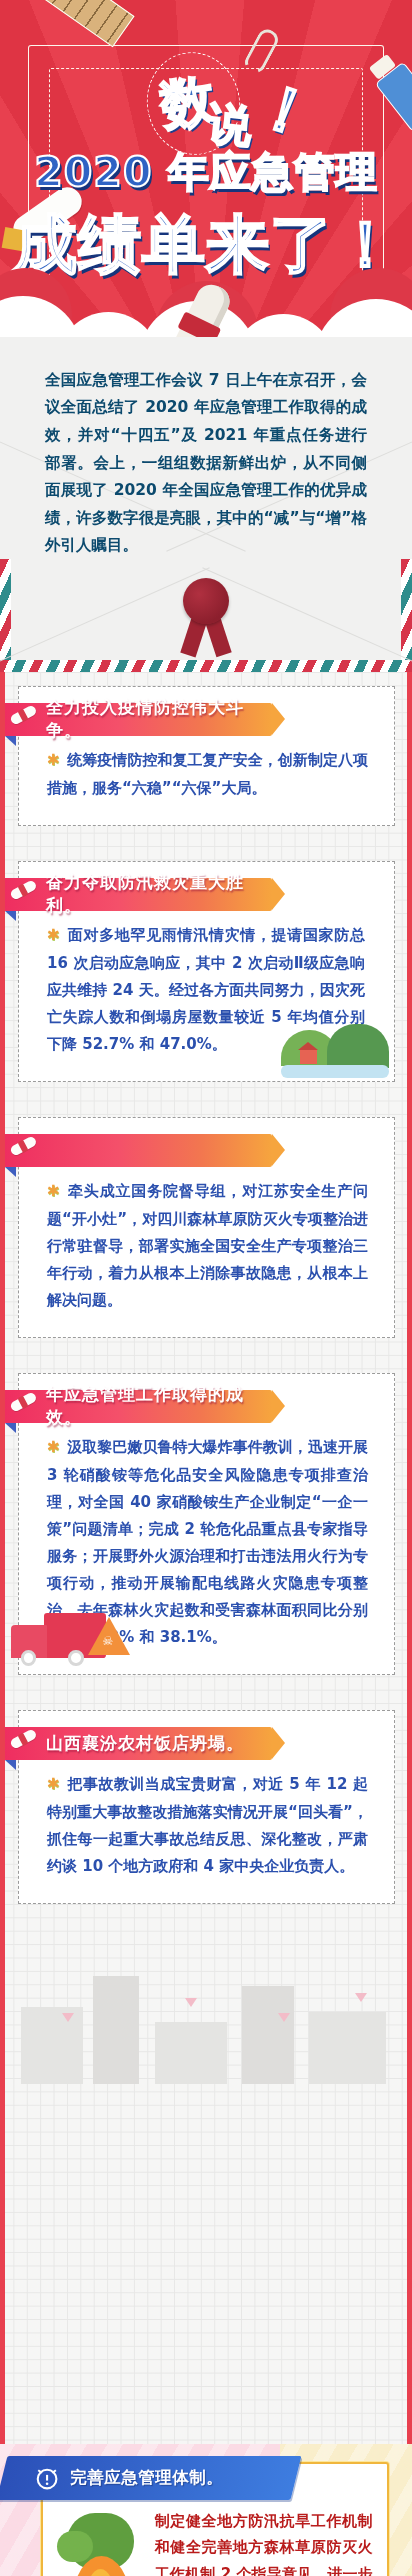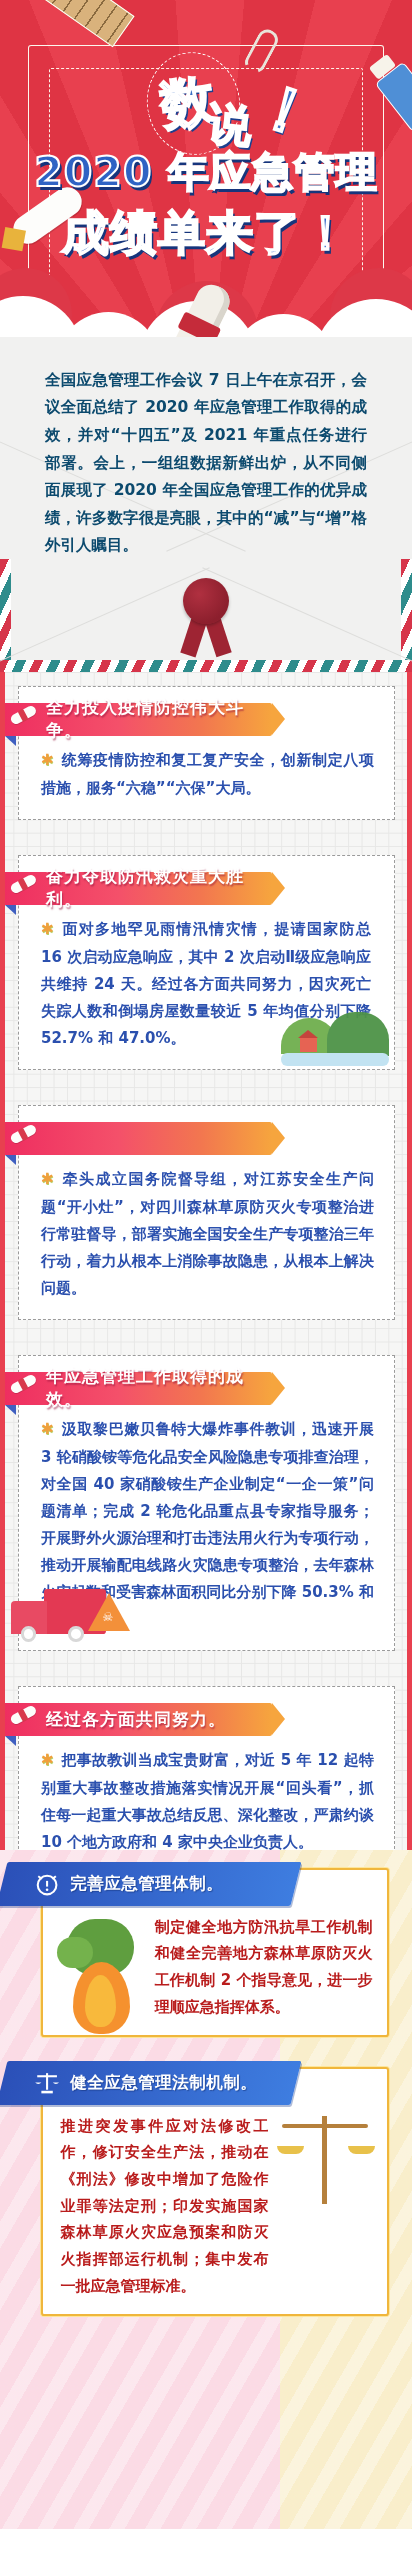--- a/index.html
+++ b/index.html
@@ -30,21 +30,21 @@
   .badge-ring{position:absolute;left:0;top:5.2px;width:93px;height:103px;border:1.5px dashed #fff;border-radius:50%;transform:rotate(-12deg);}
   .badge-ch1{position:absolute;left:14.4px;top:19.6px;font-size:54px;font-weight:900;color:#3a6fc4;
     -webkit-text-stroke:2.1px #fff;text-shadow:2.1px 2.6px 0 #1b3f8f;transform:rotate(-8deg);}
   .badge-ch2{position:absolute;left:61px;top:49px;font-size:44px;font-weight:900;color:#2f63c4;
     -webkit-text-stroke:2.1px #fff;text-shadow:2.1px 2.6px 0 #1b3f8f;transform:rotate(6deg);}
   .badge-ex{position:absolute;left:107px;top:20.6px;font-size:62px;font-weight:900;color:#3a6fc4;
     -webkit-text-stroke:2.1px #fff;text-shadow:2.1px 2.6px 0 #1b3f8f;transform:rotate(18deg);}
   .hero-title{position:absolute;left:0;width:100%;text-align:center;font-weight:900;color:#2f63c4;
     -webkit-text-stroke:2.1px #fff;text-shadow:2.6px 3.6px 0 #16357c;letter-spacing:1px;}
   .t1{top:145px;font-size:41px;}
-  .t2{top:202px;font-size:47px;}
+  .t2{top:202px;font-size:63px;}
   .cloud{position:absolute;border-radius:50%;}
   .cloud.red{background:#dd3848;}
   .cloud.white{background:#fff;}
   .scroll{position:absolute;left:181px;top:282px;width:34px;height:98px;background:#f2efe8;border-radius:15.5px;
     transform:rotate(26deg);box-shadow:inset -6.2px 0 0 #d9d5cc;z-index:6;}
   .scroll::after{content:"";position:absolute;left:-3.1px;top:37px;width:40px;height:17.5px;background:#c52b3a;border-radius:3.1px;}
 
   
   .intro-area{position:relative;height:335px;background:#f1f1f0;overflow:hidden;}
   .intro-text{position:relative;z-index:3;padding:14.4px 45px 0 45px;font-size:15.5px;line-height:1.78;
@@ -59,41 +59,41 @@
     background:radial-gradient(circle at 35% 35%,#b03040,#8c1f2d 70%);box-shadow:0 2.1px 3.1px rgba(0,0,0,.25);}
   .seal .rib{position:absolute;top:32px;width:15.5px;height:46px;background:#9e2433;}
   .seal .rib.l{left:4.1px;transform:rotate(18deg);}
   .seal .rib.r{right:4.1px;transform:rotate(-18deg);}
   .airmail{background:repeating-linear-gradient(115deg,#d6354a 0 8.2px,#fff 8.2px 15.5px,#2e8c8c 15.5px 24px,#fff 24px 31px);}
   .am-bottom{position:absolute;left:0;right:0;bottom:0;height:12.4px;}
   .am-left{position:absolute;left:0;bottom:12.4px;top:222px;width:11.3px;}
   .am-right{position:absolute;right:0;bottom:12.4px;top:222px;width:11.3px;}
 
   
-  .grid-area{position:relative;height:1178px;background-color:#f6f6f5;
+  .grid-area{position:relative;height:1772px;background-color:#f6f6f5;
     background-image:linear-gradient(#e7e7e6 0.5px,transparent 0.5px),linear-gradient(90deg,#e7e7e6 0.5px,transparent 0.5px);
     background-size:13.4px 13.4px;overflow:hidden;}
   .edge{position:absolute;top:0;bottom:0;width:4.6px;background:#e8404f;z-index:5;}
   .edge.l{left:0;}.edge.r{right:0;}
   .dbox{position:relative;margin:0 17.5px 35px 17.5px;background:#fff;border:1px dashed #9b9b9b;
     padding:8.2px 15.5px 13.4px 18.5px;}
   .dbox.first{margin-top:14.4px;}
   .ribbon{position:relative;height:33px;margin:7.2px 0 11.3px -45px;width:82%;
     background:linear-gradient(90deg,#ee2a5f 0%,#f4506a 45%,#f2774f 75%,#f6a53e 100%);
     border-radius:2.1px;display:flex;align-items:center;z-index:2;}
   .ribbon::after{content:"";position:absolute;right:-13.4px;top:0;border-top:16.5px solid transparent;
     border-bottom:16.5px solid transparent;border-left:13.4px solid #f6a53e;}
   .ribbon::before{content:"";position:absolute;left:13.4px;bottom:-10.3px;border-top:10.3px solid #3f5fc0;
     border-left:11.3px solid transparent;z-index:-1;}
   .diploma{position:absolute;left:17.5px;top:7.2px;width:27px;height:10.3px;background:#fdfdfb;border-radius:5.2px;
     transform:rotate(-28deg);box-shadow:0 1px 0 rgba(0,0,0,.15);}
   .diploma i{position:absolute;left:10.3px;top:-1px;width:6.2px;height:12.4px;background:#d83a4c;border-radius:1.5px;}
   .ribbon-title{margin:0 0 0 54px;font-size:17px;font-weight:900;color:#fff;letter-spacing:1px;
     text-shadow:1px 1.5px 1.5px rgba(150,20,60,.55);}
-  .bullet{margin:4px;font-size:15px;line-height:1.8;color:#2b50ae;font-weight:700;text-align:justify;}
+  .bullet{margin:10px;font-size:15px;line-height:1.8;color:#2b50ae;font-weight:700;text-align:justify;}
   .star{color:#f09f3c;margin-right:7.2px;font-size:15.5px;text-shadow:0.5px 0.5px 0 #b8d36a;}
 
   
   .ill-flood{position:absolute;right:4.1px;bottom:3.1px;width:108px;height:62px;z-index:1;opacity:.95;}
   .ill-flood .hill{position:absolute;bottom:12.4px;width:57px;height:36px;border-radius:28px 28px 0 0;background:#6fae4e;}
   .ill-flood .hill.h2{left:46px;bottom:10.3px;width:62px;height:44px;background:#4e9347;}
   .ill-flood .water{position:absolute;left:0;right:0;bottom:0;height:13.4px;border-radius:6.2px;background:#bfe2f2;}
   .ill-flood .house{position:absolute;left:18.5px;bottom:14.4px;width:17.5px;height:13.4px;background:#e55b4a;}
   .ill-flood .house::before{content:"";position:absolute;left:-2.1px;top:-8.2px;border-left:10.8px solid transparent;
     border-right:10.8px solid transparent;border-bottom:8.2px solid #c23b33;}
@@ -245,21 +245,21 @@
         <span class="sign"></span>
           <span class="skull">☠</span>
       </div>
     </section>
 
     <section class="dbox">
       <div class="ribbon">
         <span class="diploma">
             <i></i>
           </span>
-        <h2 class="ribbon-title">经过各方面共同努力。</h2>
+        <h2 class="ribbon-title">山西襄汾农村饭店坍塌。</h2>
       </div>
       <p class="bullet"><span class="star">✱</span><span>把事故教训当成宝贵财富，对近 5 年 12 起特别重大事故整改措施落实情况开展“回头看”，抓住每一起重大事故总结反思、深化整改，严肃约谈 10 个地方政府和 4 家中央企业负责人。</span></p>
     </section>
 
     <div class="silhouette">
       <span class="sil-b" style="left:20.6px;width:62px;height:77px;"></span>
       <span class="sil-b" style="left:93px;width:46px;height:108px;background:#dedddb;"></span>
       <span class="sil-b" style="left:155px;width:72px;height:62px;"></span>
       <span class="sil-b" style="left:242px;width:52px;height:98px;background:#dedddb;"></span>
       <span class="sil-b" style="left:309px;width:77px;height:72px;"></span>

